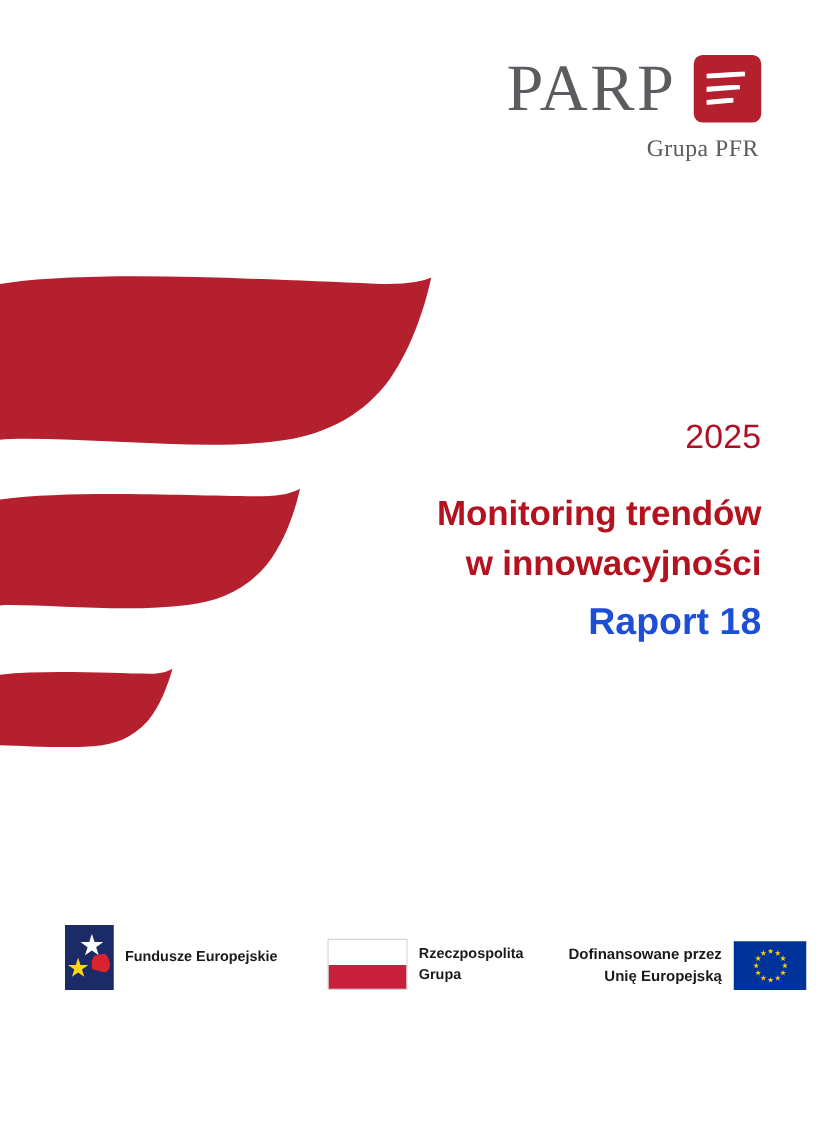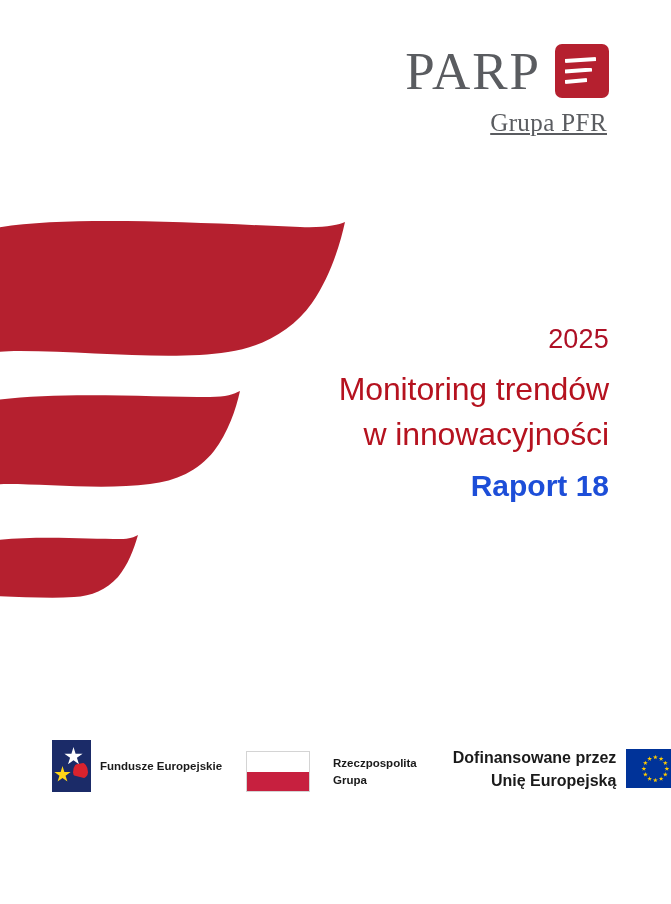--- a/index.html
+++ b/index.html
@@ -68,59 +68,58 @@
     font-family: "Liberation Serif", "DejaVu Serif", serif;
     font-size: 53px;
     line-height: 1;
     color: #5A5C60;
     letter-spacing: 2px;
     font-weight: 400;
   }
   .parp-sub {
     text-align: right;
     font-family: "Liberation Serif", "DejaVu Serif", serif;
-    font-size: 25px;
+    font-size: 19px;
     color: #5A5C60;
     letter-spacing: 0.4px;
     margin-top: 7px;
     padding-right: 2px;
-    text-decoration: underline;
   }
 
   
   .waves {
     position: absolute;
     left: 0;
     top: 205px;
     width: 360px;
     height: 410px;
   }
   .waves svg { display: block; }
 
   
   .title-block {
     position: absolute;
     right: 62px;
-    top: 324px;
+    top: 334px;
     width: 420px;
     text-align: right;
   }
   .title-year {
     font-size: 27px;
     color: #AE1025;
     font-weight: 400;
     line-height: 1.18;
     letter-spacing: 0.2px;
   }
   .title-main {
-    font-size: 32px;
+    font-size: 28px;
     color: #B5121F;
-    font-weight: normal;
+    font-weight: bold;
     line-height: 1.42;
-    margin-top: 11px;
+    margin-top: 25px;
     letter-spacing: -0.1px;
   }
   .title-report {
     font-size: 30px;
     color: #1d4ed8;
     font-weight: bold;
     line-height: 1.3;
     margin-top: 8px;
   }
 
@@ -175,22 +174,22 @@
   }
   .fe-text {
     font-size: 11.5px;
     color: #1A1A1A;
     line-height: 1.45;
     font-weight: 600;
     white-space: nowrap;
   }
 
   .rp-block {
-    gap: 23px;
-    margin-left: 24px;
+    gap: 9px;
+    margin-left: 40px;
   }
   .pl-flag {
     width: 62px;
     height: 39px;
     border: 1px solid #D4D4D4;
     flex: 0 0 auto;
     display: flex;
     flex-direction: column;
   }
   .pl-white { flex: 1; background: #ffffff; }
@@ -201,21 +200,21 @@
     line-height: 1.45;
     font-weight: 600;
     white-space: nowrap;
   }
 
   .eu-block {
     gap: 10px;
     margin-left: 36px;
   }
   .eu-text {
-    font-size: 16px;
+    font-size: 12px;
     color: #1A1A1A;
     line-height: 1.45;
     font-weight: 600;
     text-align: right;
     white-space: nowrap;
   }
   .eu-flag {
     width: 58px;
     height: 39px;
     background: #003399;

